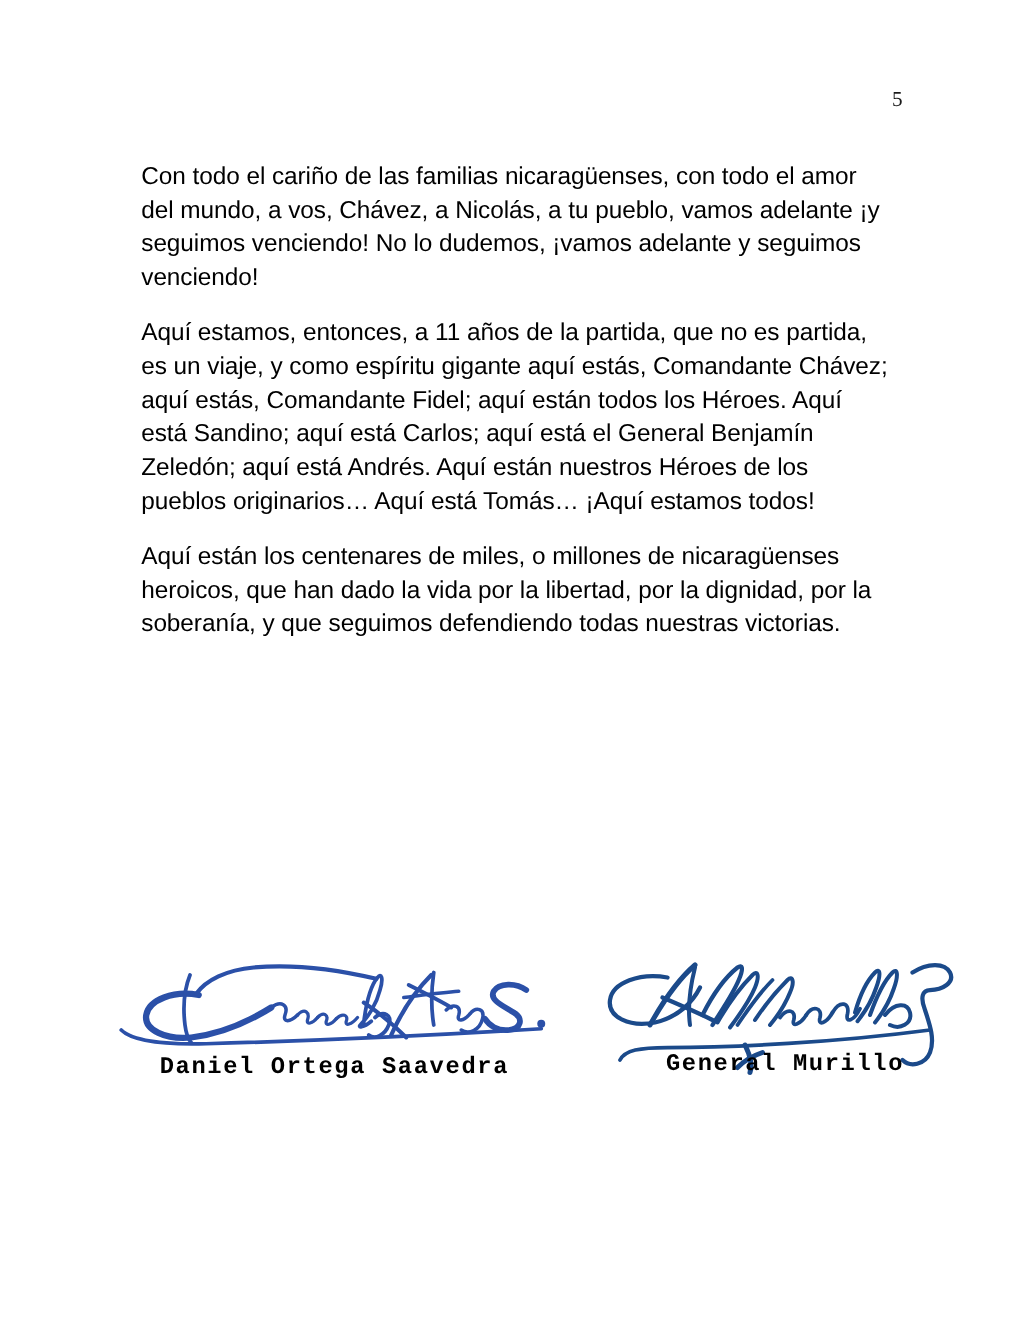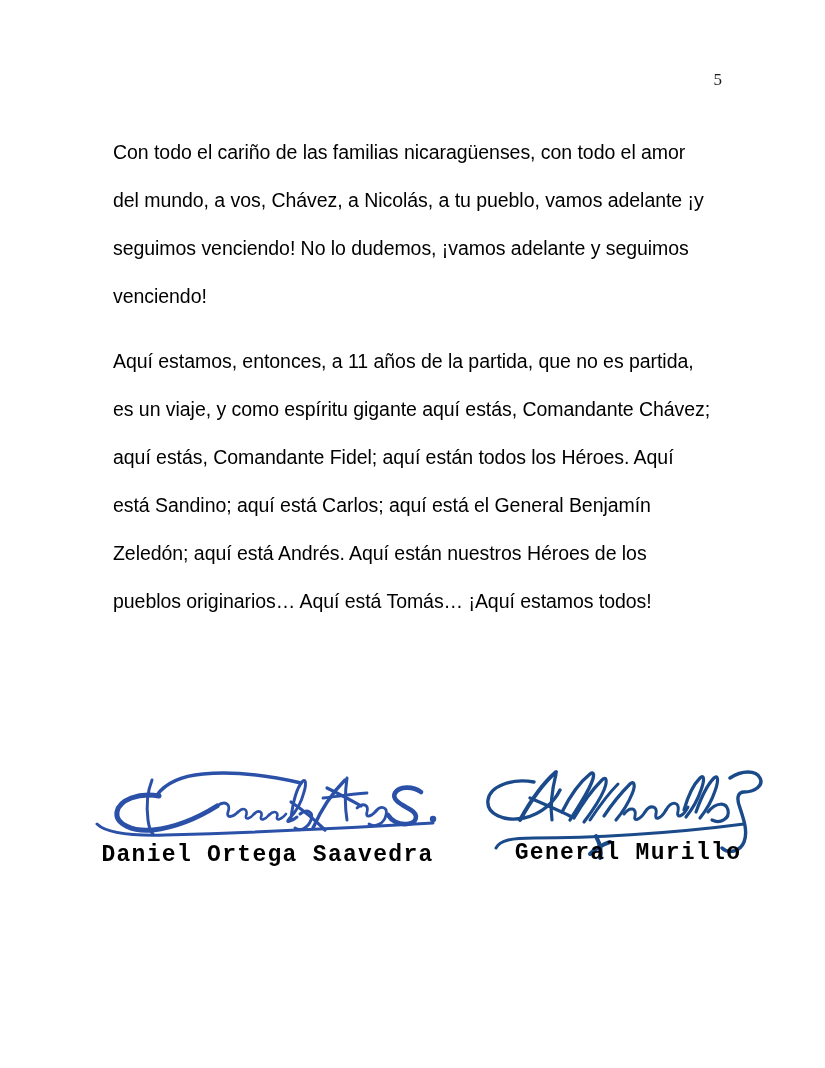--- a/index.html
+++ b/index.html
@@ -27,21 +27,21 @@
   }
   .body-text {
     position: absolute;
     left: 113px;
     top: 128px;
     width: 600px;
   }
   .para {
     font-family: "Liberation Sans", sans-serif;
     font-size: 19.5px;
-    line-height: 48px;
+    line-height: 27px;
     color: #000000;
     text-align: left;
     margin: 0 0 17px 0;
     letter-spacing: -0.05px;
   }
   .para:last-child { margin-bottom: 0; }
 
   .signatures {
     position: absolute;
     left: 95px;
@@ -63,37 +63,38 @@
     pointer-events: none;
   }
   .sig-name {
     position: absolute;
     top: 80px;
     left: 0;
     width: 100%;
     text-align: center;
     font-family: "Liberation Mono", monospace;
     font-weight: bold;
-    font-size: 23px;
+    font-size: 19px;
     letter-spacing: 1.3px;
     color: #000000;
     white-space: nowrap;
   }
   .sig-block.right .sig-name { top: 78px; }
 </style>
 </head>
 <body>
 
 <div class="page">
 
   <div class="page-number">5</div>
 
   <div class="body-text">
     <p class="para">Con todo el cariño de las familias nicaragüenses, con todo el amor del mundo, a vos, Chávez, a Nicolás, a tu pueblo, vamos adelante ¡y seguimos venciendo! No lo dudemos, ¡vamos adelante y seguimos venciendo!</p>
     <p class="para">Aquí estamos, entonces, a 11 años de la partida, que no es partida, es un viaje, y como espíritu gigante aquí estás, Comandante Chávez; aquí estás, Comandante Fidel; aquí están todos los Héroes. Aquí está Sandino; aquí está Carlos; aquí está el General Benjamín Zeledón; aquí está Andrés. Aquí están nuestros Héroes de los pueblos originarios… Aquí está Tomás… ¡Aquí estamos todos!</p>
+    <p class="para">Aquí están los centenares de miles, o millones de nicaragüenses heroicos, que han dado la vida por la libertad, por la dignidad, por la soberanía, y que seguimos defendiendo todas nuestras victorias.</p>
   </div>
 
   <div class="signatures">
 
     <div class="sig-block left">
       <svg class="sig-ink" width="345" height="80" viewBox="0 0 345 80">
         <g fill="none" stroke="#2b50a8" stroke-linecap="round" stroke-linejoin="round">
 
           <path d="M64 34 C44 30, 24 38, 22 50 C20 62, 38 70, 58 68 C84 65, 106 54, 122 44" stroke-width="5"></path>
 

